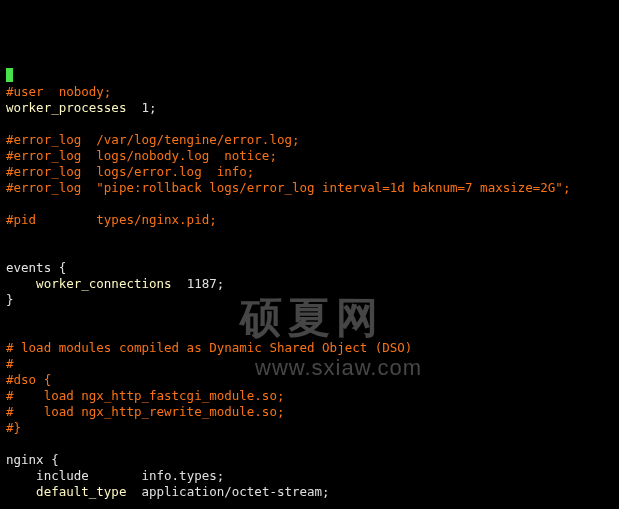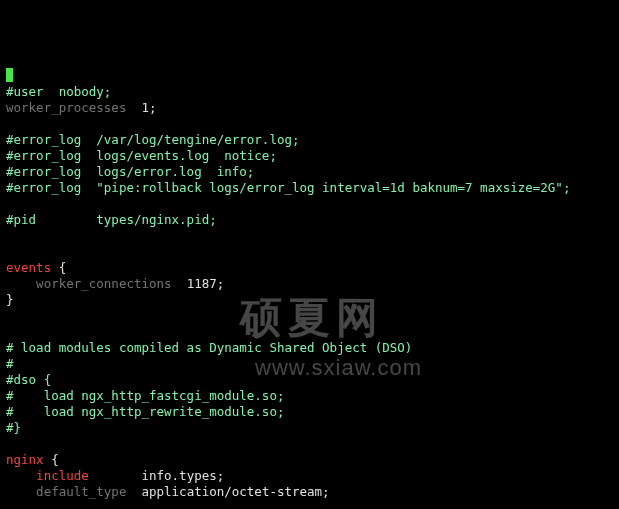--- a/index.html
+++ b/index.html
@@ -1,38 +1,38 @@
 <!DOCTYPE html>
 <html><head>
 <meta charset="utf-8">
 <style>
 html,body{margin:0;padding:0;width:619px;height:509px;background:#000;font-family:Consolas,Menlo,Monaco,monospace;font-size:12.5px;line-height:16px;overflow:hidden}
 .editor{padding:4px 6px;white-space:pre;position:relative}
 .cursor{display:inline-block;width:7px;height:14px;background:#4ae24a;vertical-align:top}
-.cm{color:#86efac}     
-.kw{color:#ef4444}     
-.dir{color:#737373}    
+.cm{color:#f97316}     
+.kw{color:#e5e5e5}     
+.dir{color:#fef9c3}    
 .val{color:#e0e0e0}    
 .br{color:#e0e0e0}     
 .wm{position:absolute;color:rgba(200,200,200,0.35);font-family:sans-serif;pointer-events:none}
 .wm1{top:310px;left:240px;font-size:42px;font-weight:bold;letter-spacing:6px}
 .wm2{top:360px;left:255px;font-size:22px;letter-spacing:1px}
 </style>
 </head>
 <body>
 
 <div class="editor">
   <div class="wm wm2">www.sxiaw.com</div>
   <div class="wm wm1">硕夏网</div>
   <div id="code"><span class="cursor"></span>
 <span class="cm">#user  nobody;</span>
 <span class="dir">worker_processes</span><span class="val">  1;</span>
 
 <span class="cm">#error_log  /var/log/tengine/error.log;</span>
-<span class="cm">#error_log  logs/events.log  notice;</span>
+<span class="cm">#error_log  logs/nobody.log  notice;</span>
 <span class="cm">#error_log  logs/error.log  info;</span>
 <span class="cm">#error_log  "pipe:rollback logs/error_log interval=1d baknum=7 maxsize=2G";</span>
 
 <span class="cm">#pid        types/nginx.pid;</span>
 
 
 <span class="kw">events</span><span class="br"> {</span>
     <span class="dir">worker_connections</span><span class="val">  1187;</span>
 <span class="br">}</span>
 

